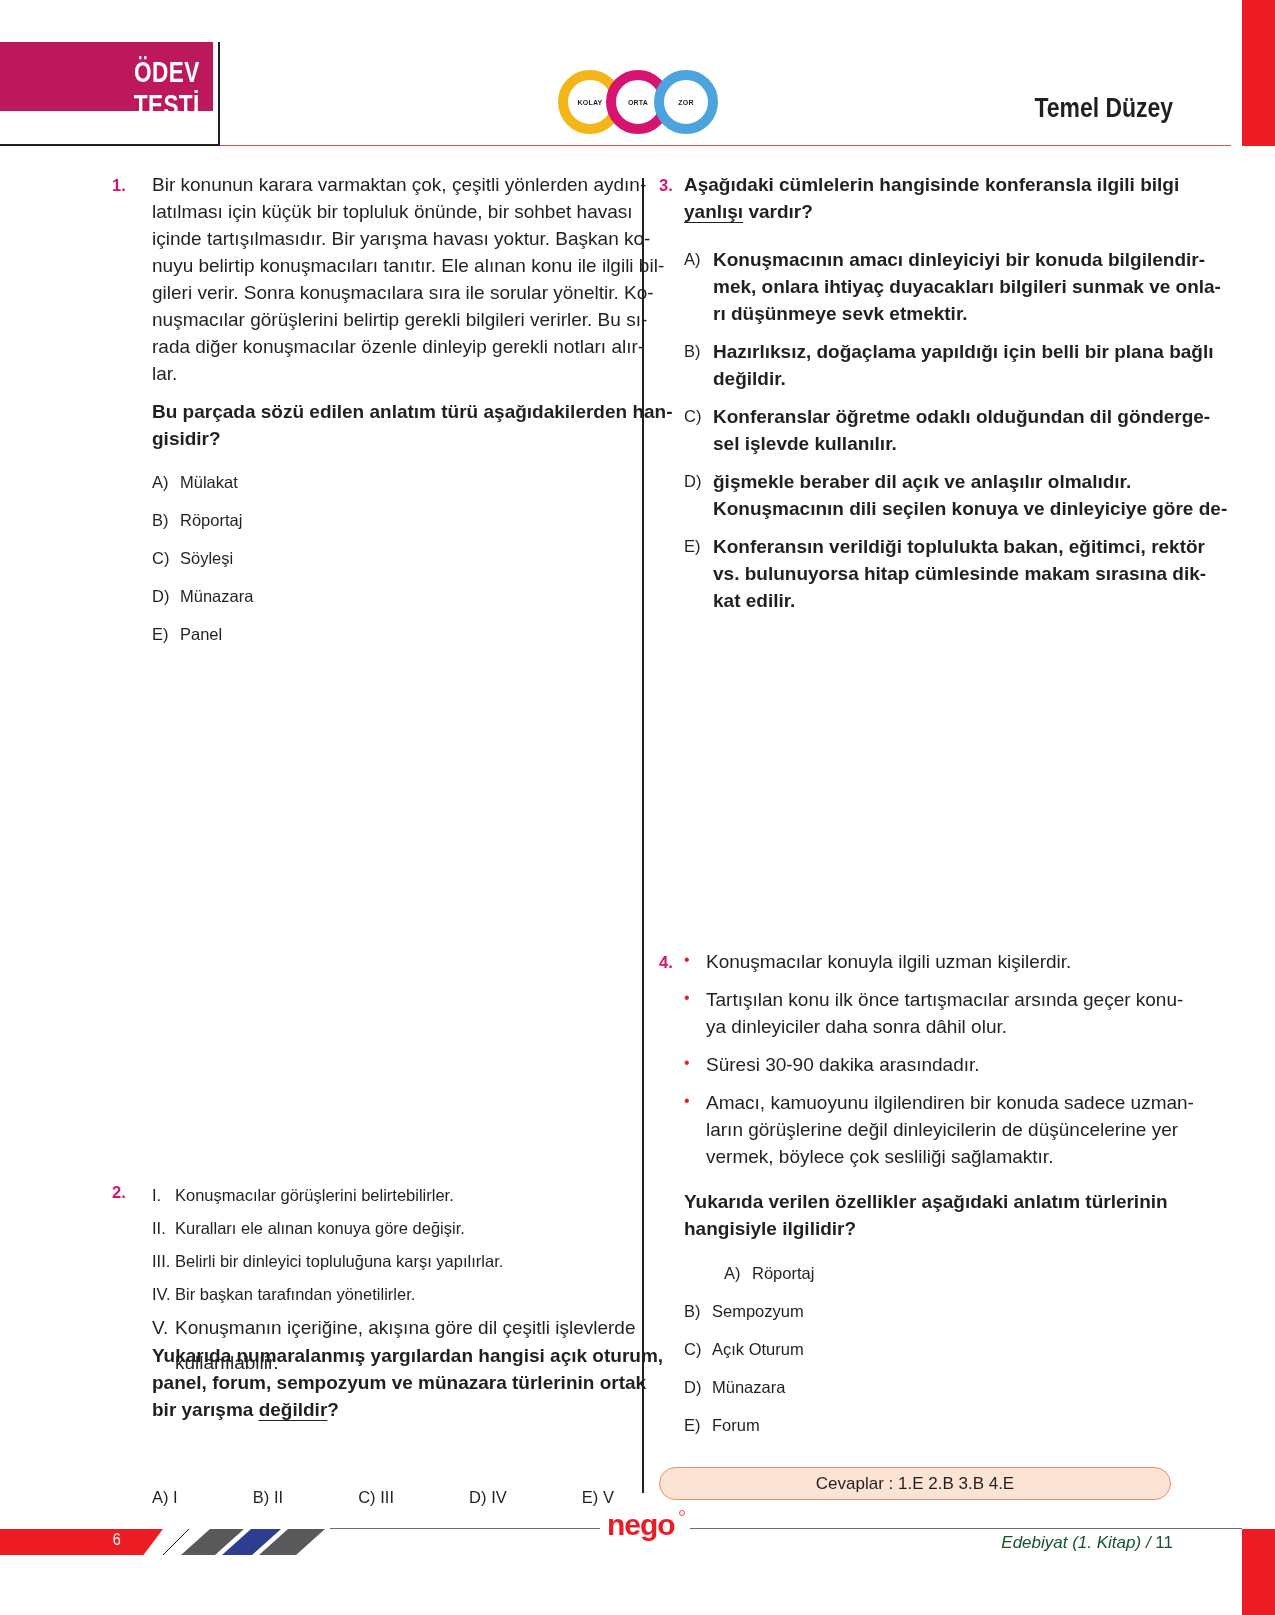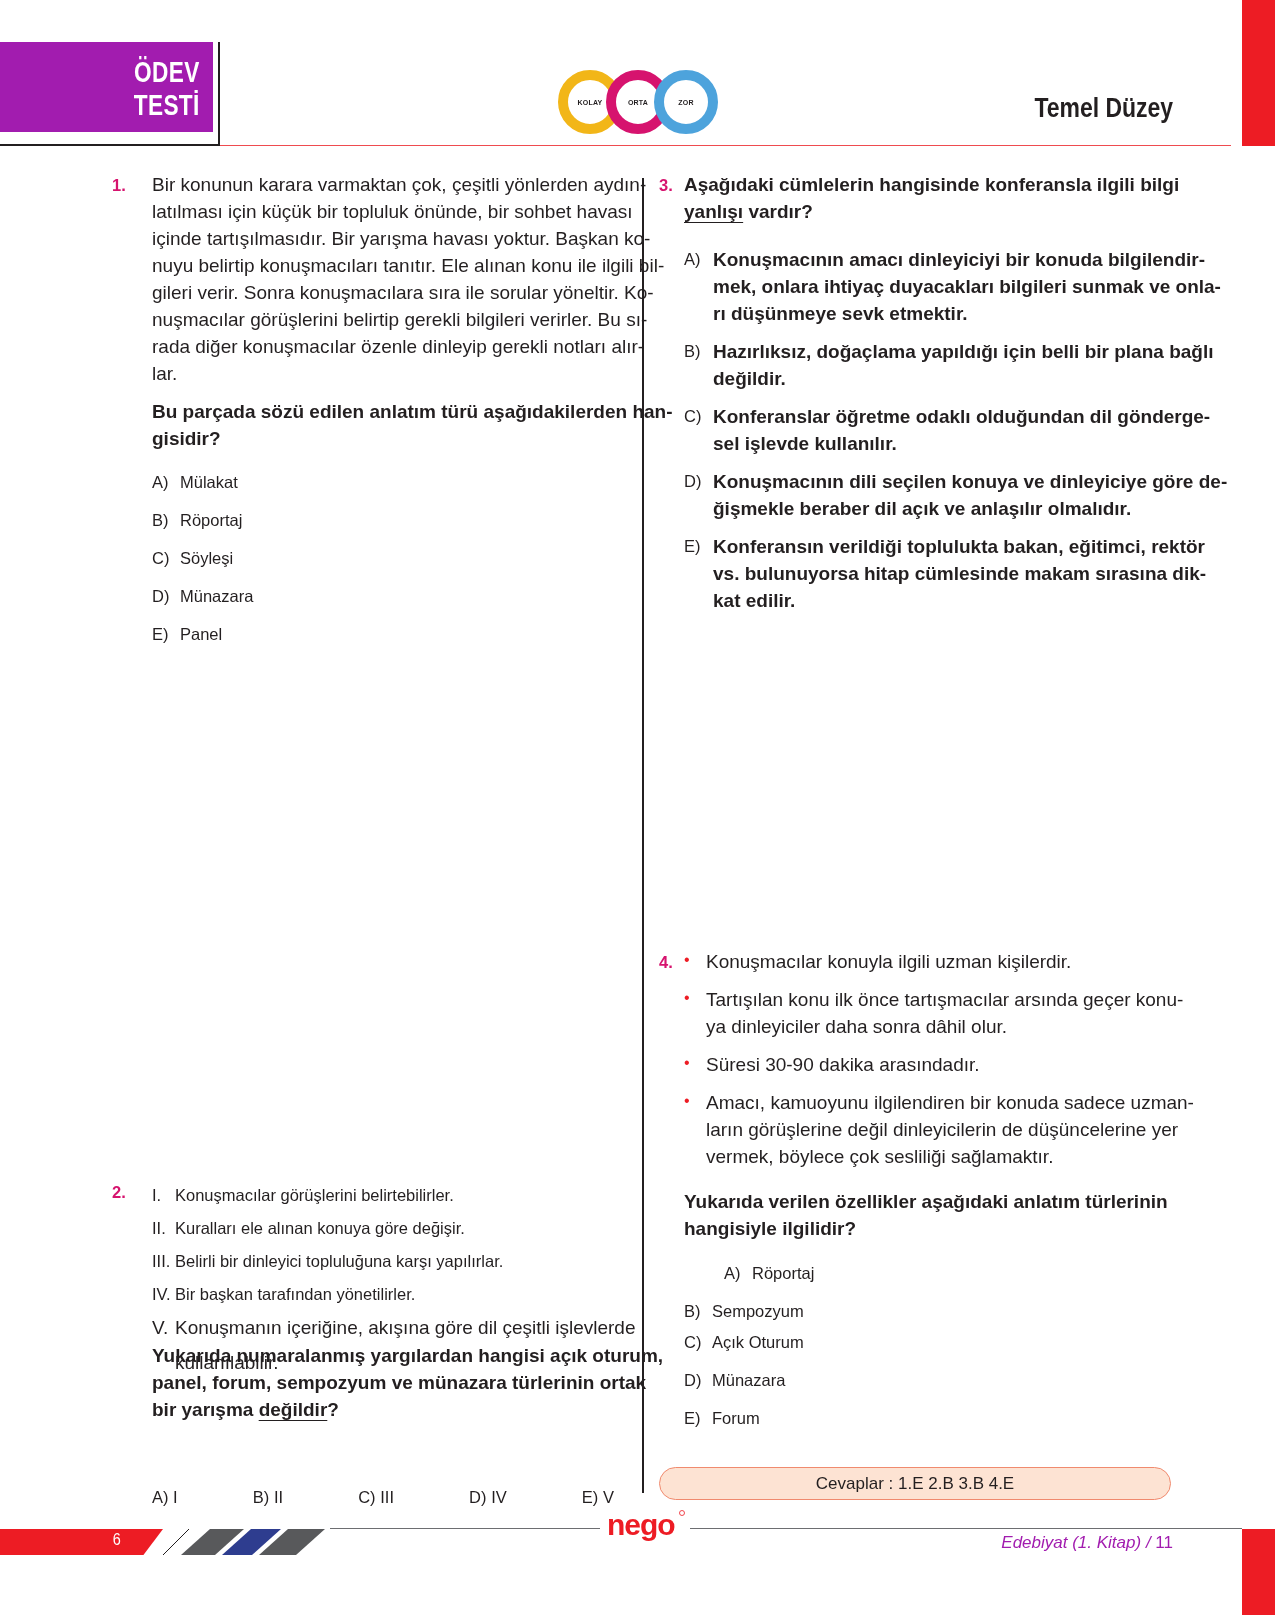--- a/index.html
+++ b/index.html
@@ -5,21 +5,21 @@
     html, body { margin: 0; padding: 0; }
     body {
       width: 1275px; height: 1615px; position: relative; overflow: hidden;
       background: #ffffff; color: #231f20;
       font-family: "Liberation Sans", "DejaVu Sans", sans-serif;
     }
     .abs { position: absolute; }
 
     
     .badge {
-      left: 0; top: 42px; width: 213px; height: 90px; background: #a21caf;
+      left: 0; top: 42px; width: 213px; height: 69px; background: #be185d;
     }
     .badge-frame {
       left: 0; top: 42px; width: 220px; height: 104px;
       border-right: 2px solid #231f20; border-bottom: 2px solid #231f20; box-sizing: border-box;
     }
     .badge-text {
       right: 0; top: 14px; width: 190px; text-align: right; padding-right: 17px; box-sizing: border-box;
       color: #ffffff; font-weight: bold; font-size: 29px; line-height: 33px; letter-spacing: 0.5px;
       transform: scaleX(0.78); transform-origin: right top;
     }
@@ -75,21 +75,21 @@
       clip-path: polygon(0 0, 100% 0, 88% 100%, 0 100%);
     }
     .page-left {
       left: 112px; top: 1530px; color: #fff; font-size: 17px; transform: scaleX(0.85);
     }
     .stripes { left: 155px; top: 1529px; width: 170px; height: 26px; }
     .foot-rule-left { left: 330px; top: 1528px; width: 270px; height: 1px; background: #6d6e71; }
     .foot-rule-right { left: 690px; top: 1528px; width: 552px; height: 1px; background: #6d6e71; }
     .logo { left: 603px; top: 1505px; width: 86px; height: 40px; }
     .book-title {
-      right: 102px; top: 1533px; font-size: 17px; color: #a21caf; white-space: nowrap;
+      right: 102px; top: 1533px; font-size: 17px; color: #14532d; white-space: nowrap;
     }
     .book-title .it { font-style: italic; }
   </style>
 </head>
 <body>
 
 <div class="abs badge-frame"></div>
 <div class="abs badge">
   <div class="abs badge-text">
     <div>ÖDEV</div>
@@ -190,22 +190,22 @@
   <div style="position:relative; margin-bottom:11px;">
     <span class="opt" style="position:absolute; left:0; top:0;">C)</span>
     <div class="hang">
       <div class="line">Konferanslar öğretme odaklı olduğundan dil gönderge-</div>
       <div class="line last">sel işlevde kullanılır.</div>
     </div>
   </div>
   <div style="position:relative; margin-bottom:11px;">
     <span class="opt" style="position:absolute; left:0; top:0;">D)</span>
     <div class="hang">
+      <div class="line last">ğişmekle beraber dil açık ve anlaşılır olmalıdır.</div>
       <div class="line">Konuşmacının dili seçilen konuya ve dinleyiciye göre de-</div>
-      <div class="line last">ğişmekle beraber dil açık ve anlaşılır olmalıdır.</div>
     </div>
   </div>
   <div style="position:relative;">
     <span class="opt" style="position:absolute; left:0; top:0;">E)</span>
     <div class="hang">
       <div class="line">Konferansın verildiği toplulukta bakan, eğitimci, rektör</div>
       <div class="line">vs. bulunuyorsa hitap cümlesinde makam sırasına dik-</div>
       <div class="line last">kat edilir.</div>
     </div>
   </div>
@@ -240,21 +240,21 @@
       <div class="line last">vermek, böylece çok sesliliği sağlamaktır.</div>
     </div>
   </div>
 </div>
 <div class="abs col-right-text bold" style="top:1188px;">
   <div class="line">Yukarıda verilen özellikler aşağıdaki anlatım türlerinin</div>
   <div class="line last">hangisiyle ilgilidir?</div>
 </div>
 <div class="abs" style="left:684px; top:1260px;">
   <div class="opt" style="margin-bottom:11px;margin-left:40px;"><span class="letter">A)</span><span>Röportaj</span></div>
-  <div class="opt" style="margin-bottom:4px;"><span class="letter">B)</span><span>Sempozyum</span></div>
+  <div class="opt" style="margin-bottom:11px;"><span class="letter">B)</span><span>Sempozyum</span></div>
   <div class="opt" style="margin-bottom:11px;"><span class="letter">C)</span><span>Açık Oturum</span></div>
   <div class="opt" style="margin-bottom:11px;"><span class="letter">D)</span><span>Münazara</span></div>
   <div class="opt"><span class="letter">E)</span><span>Forum</span></div>
 </div>
 
 <div class="abs answers">Cevaplar : 1.E 2.B 3.B 4.E</div>
 
 <div class="abs foot-red"></div>
 <div class="abs page-left">6</div>
 <svg class="abs stripes" viewBox="0 0 170 26">

